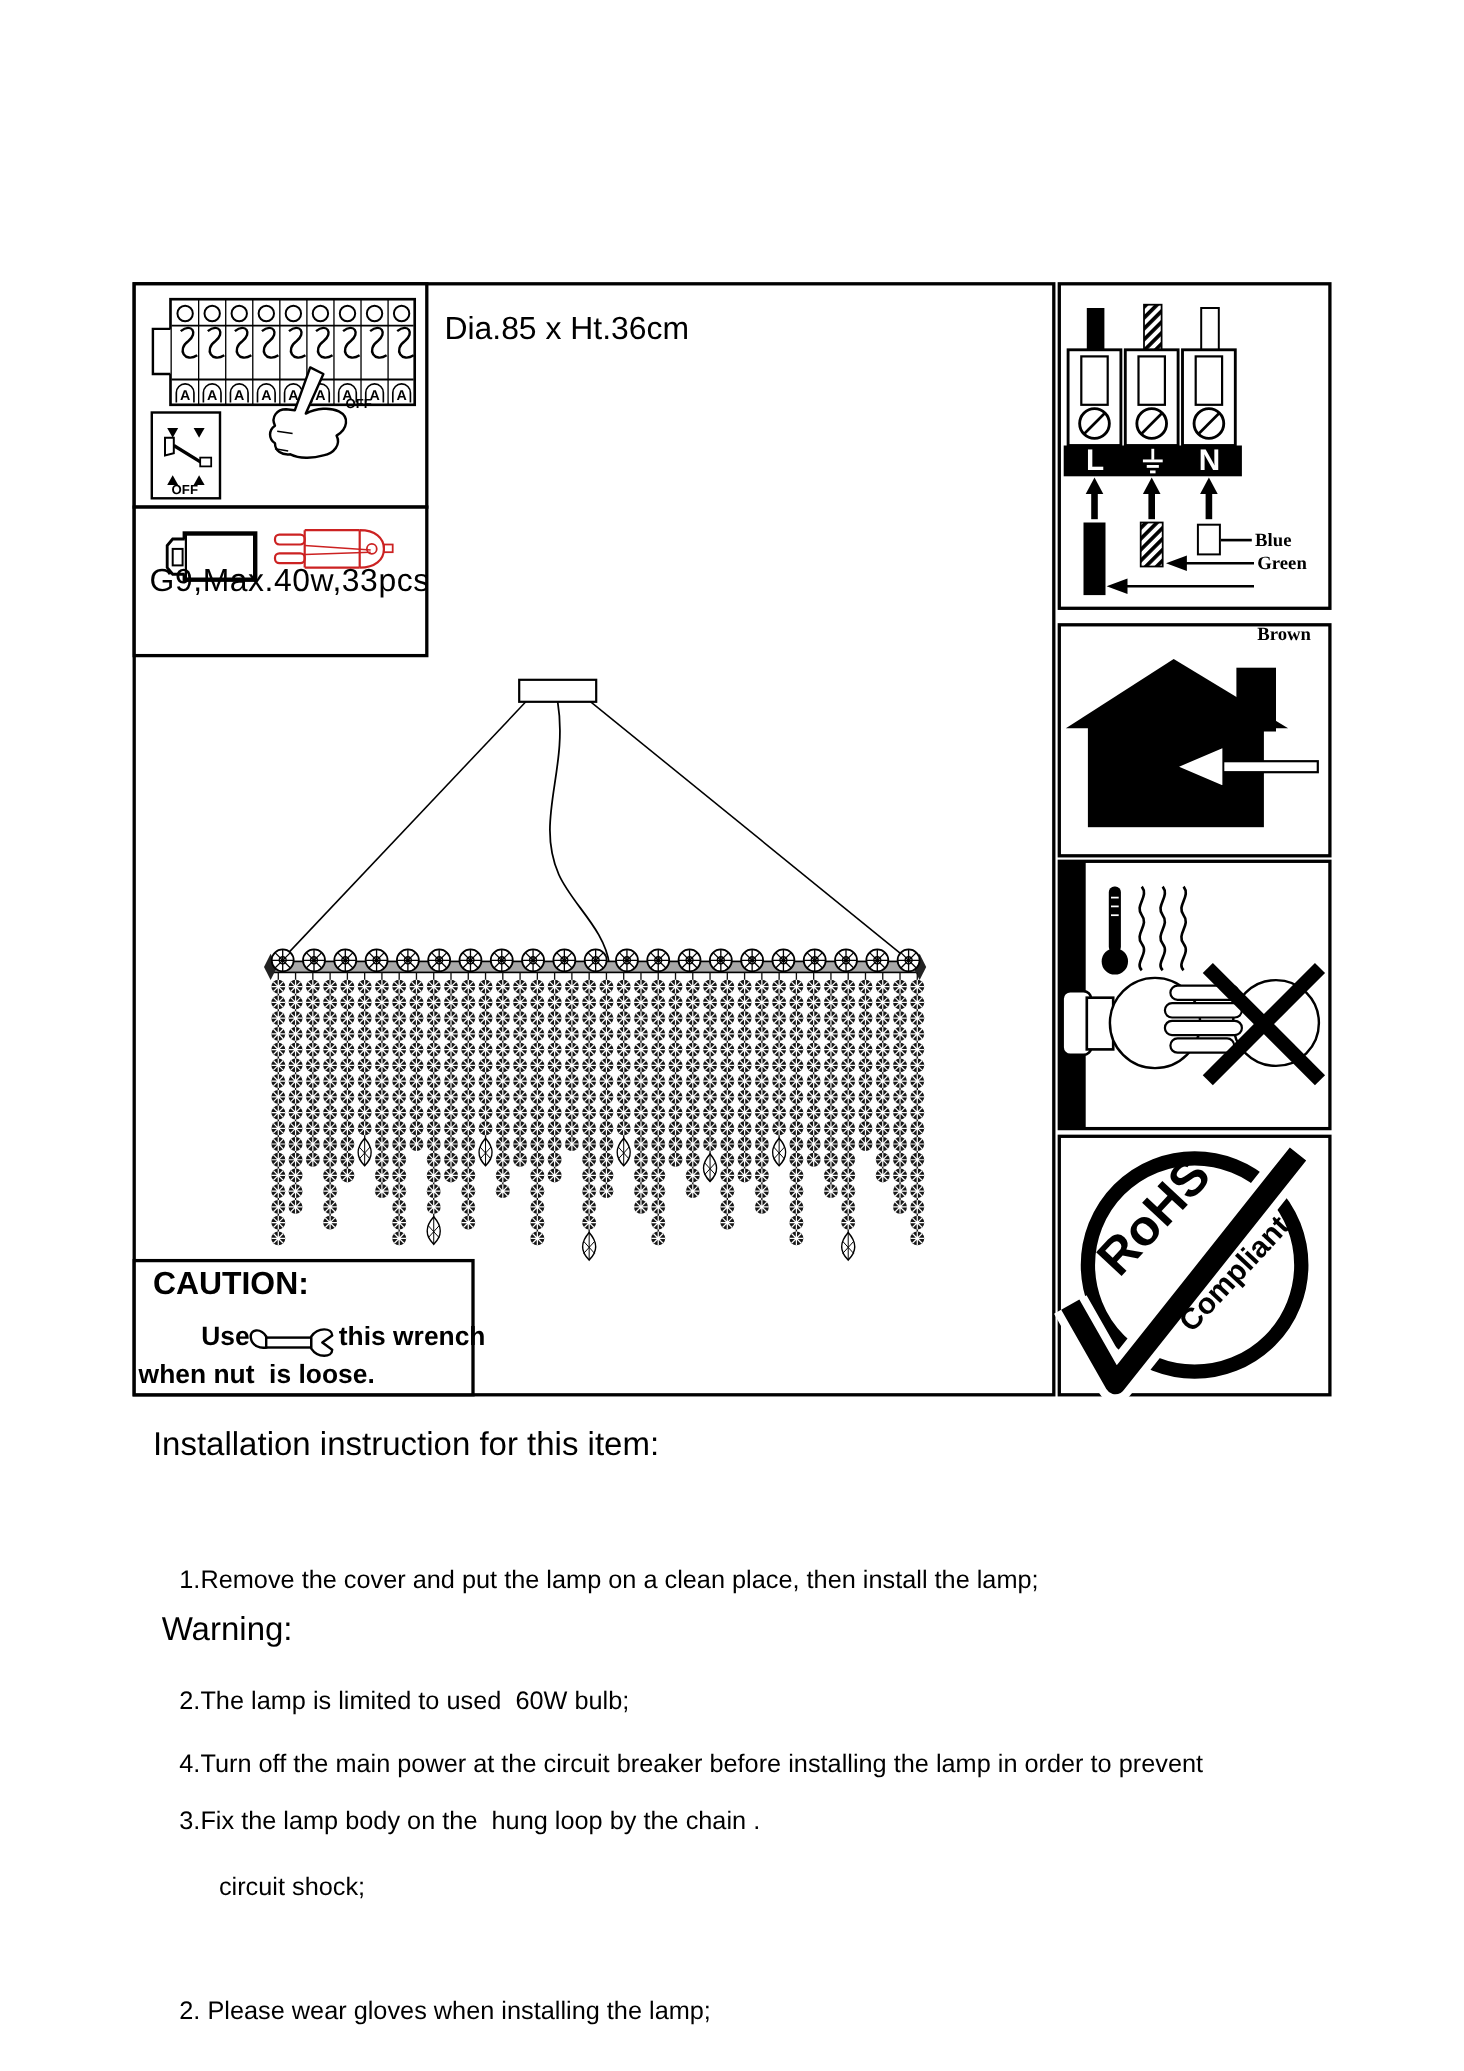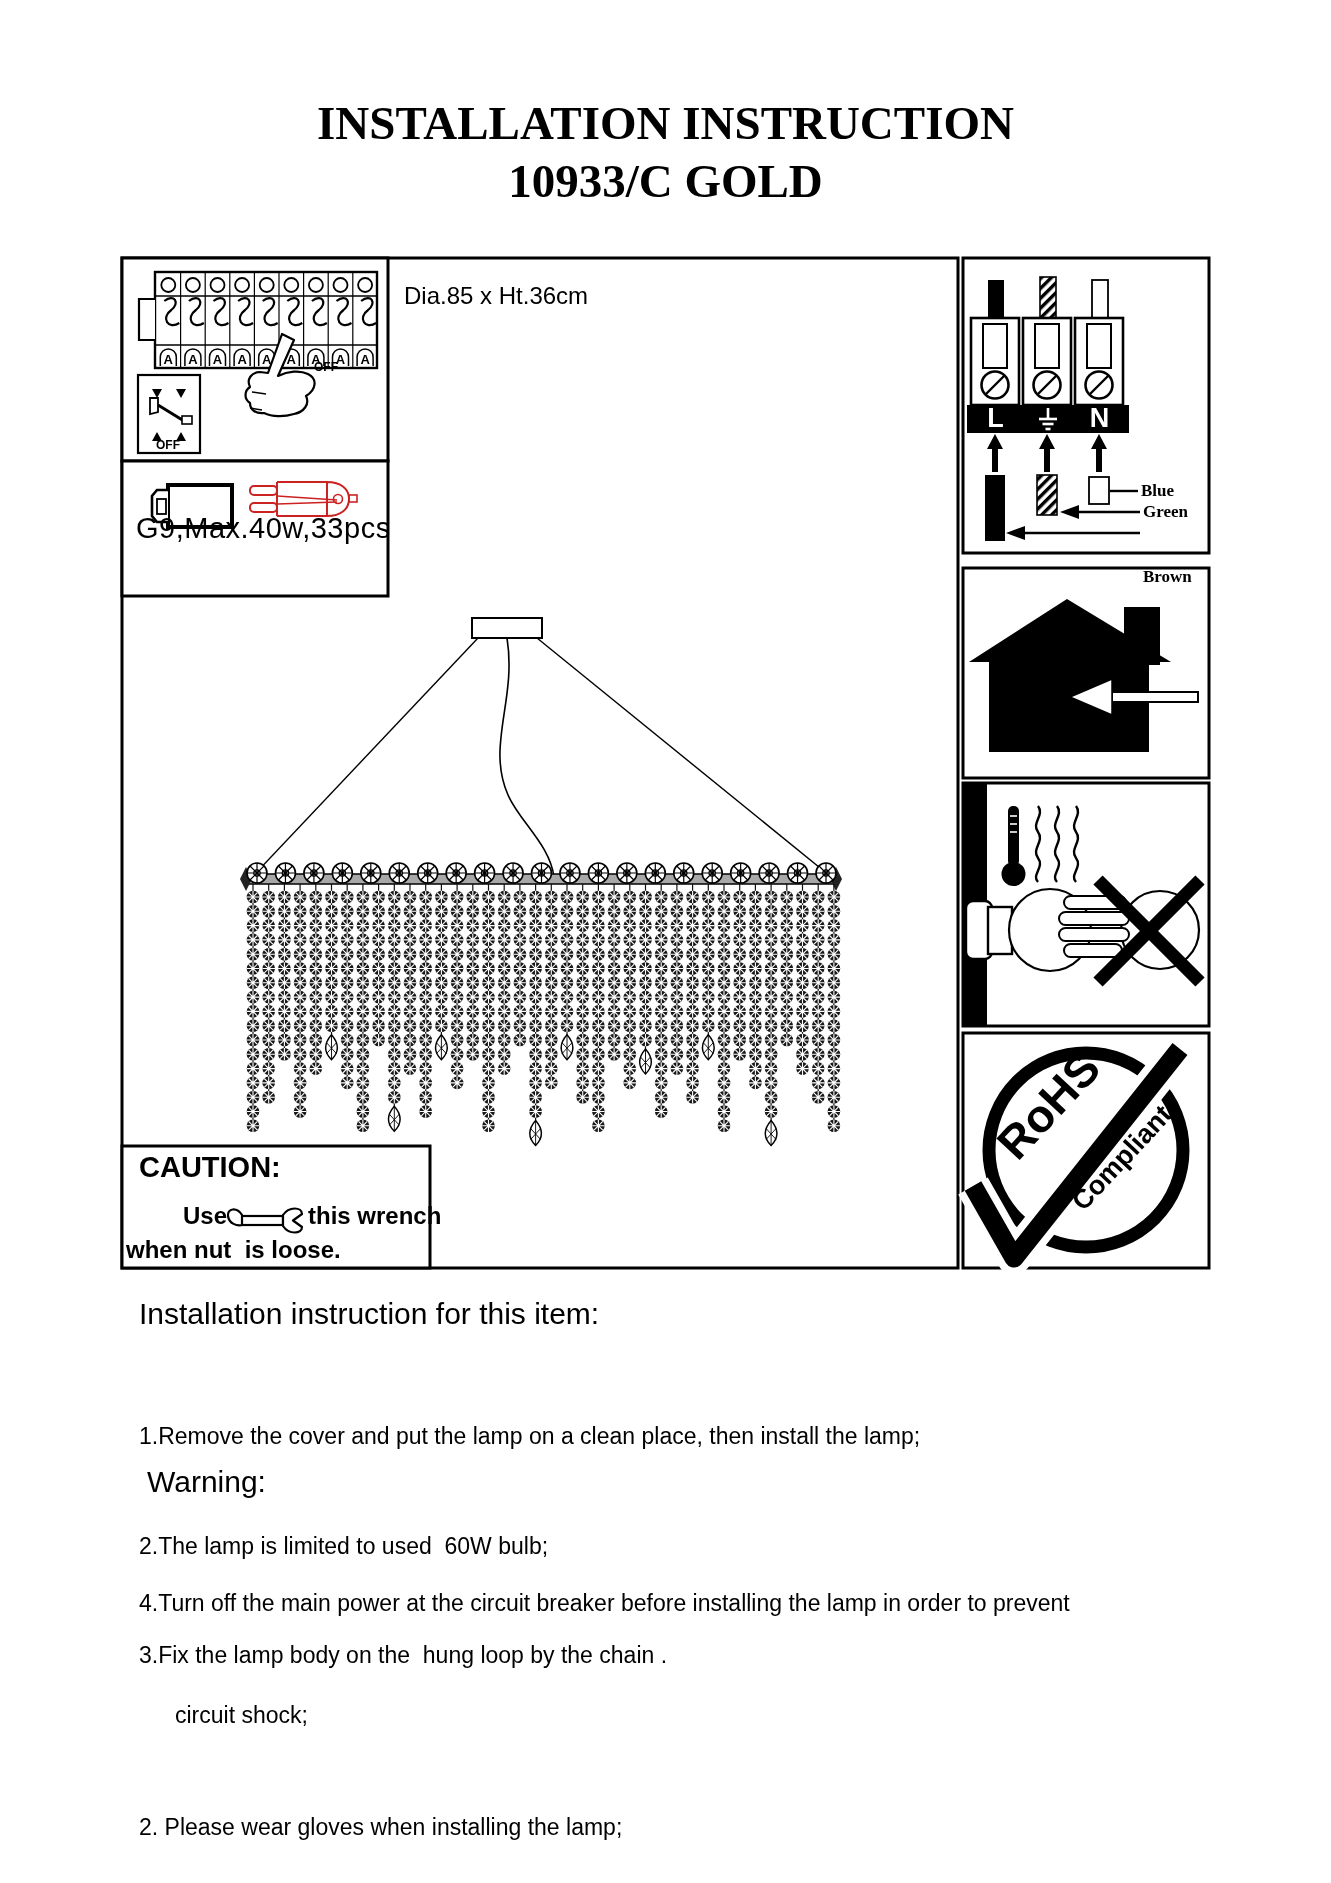--- a/index.html
+++ b/index.html
@@ -9,21 +9,21 @@
   .t{position:absolute;white-space:pre;color:#000;line-height:1.12;}
   .b{font-weight:bold;}
   .title{position:absolute;left:0;top:94px;width:100%;text-align:center;
          font-family:"Liberation Serif",serif;font-weight:700;font-size:47px;line-height:58px;color:#000;}
   .wirelabel{font-family:"Liberation Serif",serif;font-weight:700;font-size:17px;}
   .white{color:#fff;}
   .ctr{text-align:center;}
   .rot{transform-origin:center;}
   .box{fill:#fff;stroke:#000;stroke-width:3;}
   svg text{font-family:"Liberation Sans",sans-serif;}
-  .listwrap div{white-space:pre;}
+  .listwrap div{white-space:pre;margin-left:24px;}
   .ind{padding-left:36px;}
 </style>
 </head>
 <body>
 
 <div class="page">
 
   <svg class="art" width="1331" height="1883" viewBox="0 0 1331 1883">
     <defs>
       <pattern id="hatch" width="7" height="7" patternUnits="userSpaceOnUse" patternTransform="rotate(45)">
@@ -832,26 +832,22 @@
       </g>
     </g>
 
     <g>
       <circle cx="1086" cy="1150" r="97" fill="none" stroke="#000" stroke-width="13"></circle>
       <path d="M973,1186 L1014,1258 L1180,1049" fill="none" stroke="#fff" stroke-width="34" stroke-linejoin="round"></path>
       <path d="M973,1186 L1014,1258 L1180,1049" fill="none" stroke="#000" stroke-width="19" stroke-linejoin="round"></path>
     </g>
   </svg>
 
-  <div class="title">
-    <div>INSTALLATION INSTRUCTION</div>
-    <div>10933/C GOLD</div>
-  </div>
-
-  <div class="t" style="left:404px;top:283px;font-size:24px;">Dia.85 x Ht.36cm</div>
+
+  <div class="t" style="left:404px;top:283px;font-size:29px;">Dia.85 x Ht.36cm</div>
   <div class="t" style="left:136px;top:512px;font-size:29px;letter-spacing:.5px;">G9,Max.40w,33pcs</div>
 
   <div class="t b" style="left:314px;top:361px;font-size:12px;">OFF</div>
   <div class="t b" style="left:156px;top:439px;font-size:12px;">OFF</div>
 
   <div class="t b white ctr" style="left:968px;top:403px;width:55px;font-size:27px;">L</div>
   <div class="t b white ctr" style="left:1072px;top:403px;width:55px;font-size:27px;">N</div>
   <div class="t wirelabel" style="left:1141px;top:481px;">Blue</div>
   <div class="t wirelabel" style="left:1143px;top:502px;">Green</div>
   <div class="t wirelabel" style="left:1143px;top:523px;margin-top:44px;">Brown</div>

